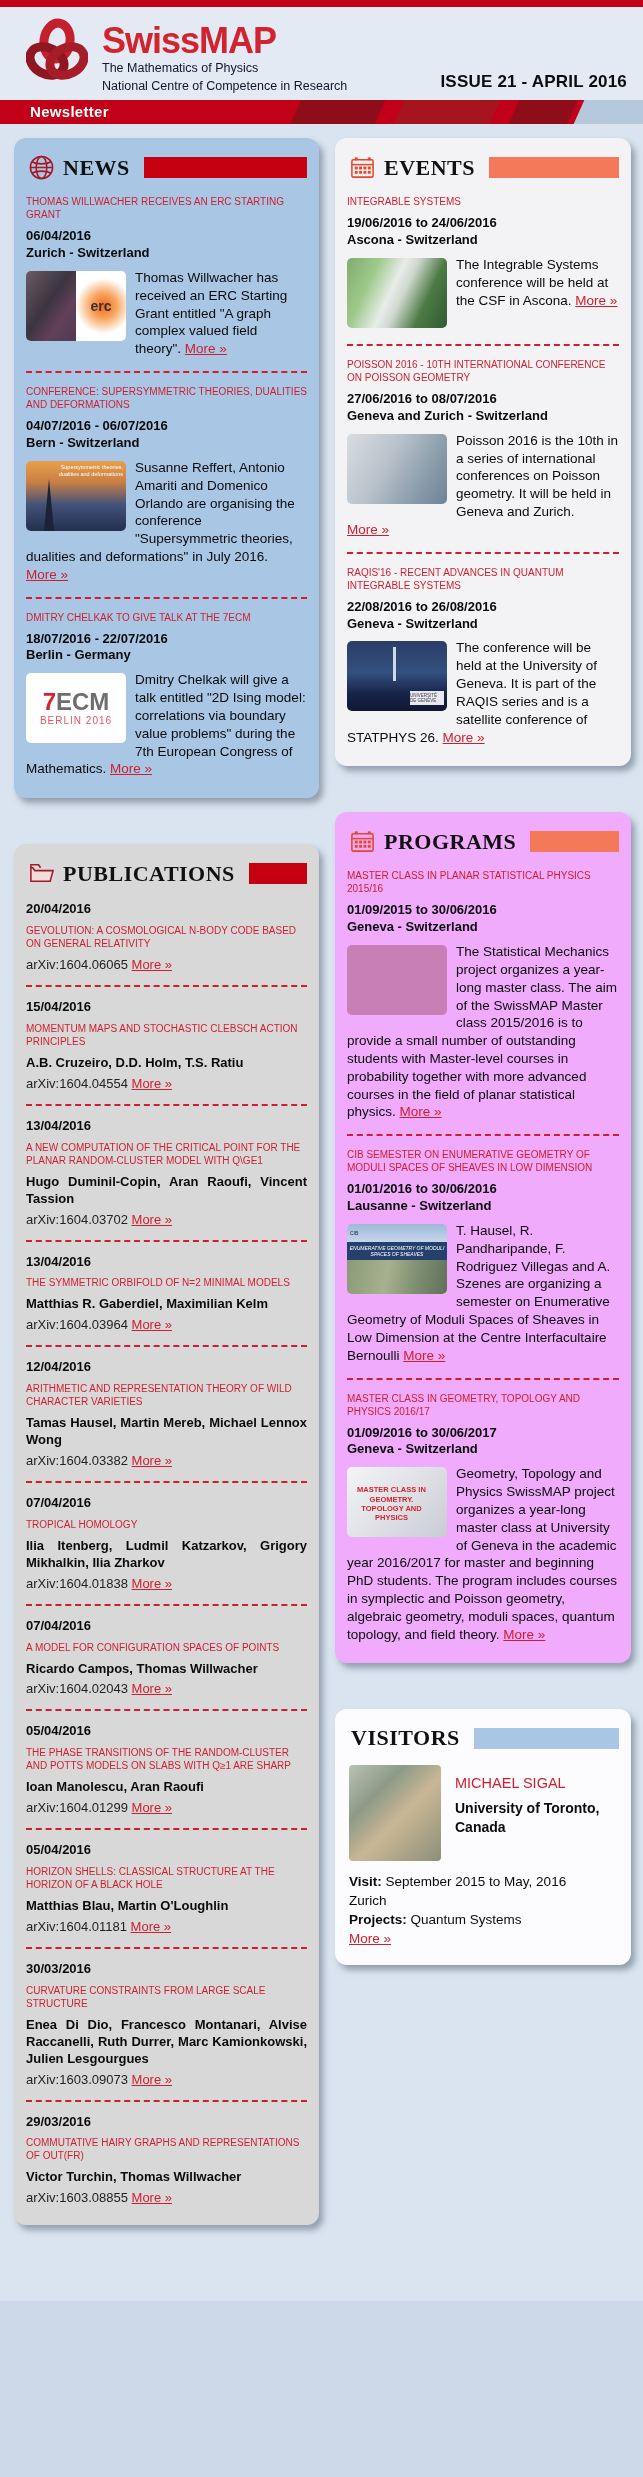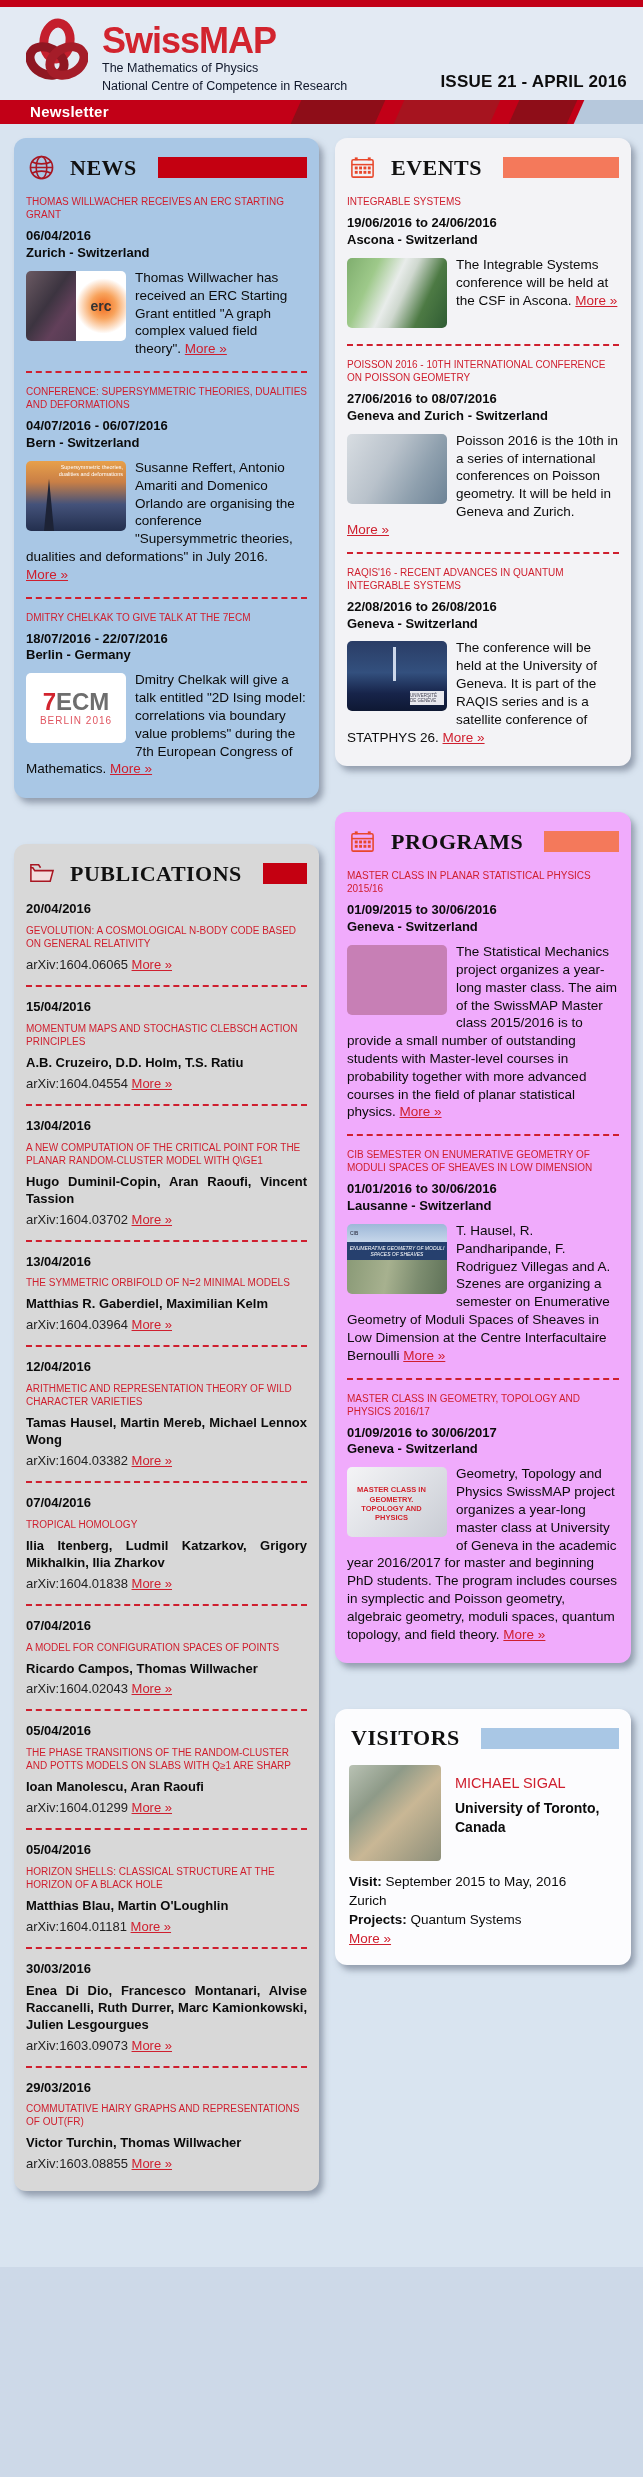--- a/index.html
+++ b/index.html
@@ -25,21 +25,21 @@
   .columns { display:flex; gap:16px; padding:14px 12px 30px 14px; align-items:flex-start; }
   .col-left { width:305px; flex:0 0 auto; }
   .col-right { width:296px; flex:0 0 auto; }
   .card { border-radius:12px; padding:14px 12px 16px 12px; margin-bottom:46px; box-shadow:4px 5px 6px rgba(90,100,120,0.55); }
   .news-card { background:#a9c7e5; }
   .pubs-card { background:#d8d8d8; }
   .events-card { background:#f3f3f6; }
   .programs-card { background:#f0abfc; }
   .visitors-card { background:#fcfcfe; margin-bottom:10px; }
   
-  .section-head { display:flex; align-items:center; margin:2px 0 14px 2px;gap:7px; }
+  .section-head { display:flex; align-items:center; margin:2px 0 14px 2px; }
   .section-head h2 { font-family:"Liberation Serif", serif; font-size:22px; font-weight:bold; color:#111; letter-spacing:0.5px; margin-left:8px; }
   .section-head .bar { flex:1 1 auto; height:21px; margin-left:14px; }
   .bar-red { background:#c40011; }
   .bar-salmon { background:#f4795b; }
   .bar-blue { background:#a9c7e5; }
   .head-icon { width:27px; height:27px; flex:0 0 auto; }
   
   article { margin-bottom:4px; }
   .item-title { font-size:10px; font-weight:normal; color:#cf1f2e; line-height:1.3; margin-bottom:7px; cursor:pointer; }
   .date, .loc { font-size:13px; font-weight:bold; color:#0b0b0b; line-height:1.3; }
@@ -251,20 +251,21 @@
         <article>
           <div class="date">05/04/2016</div>
           <h3 class="item-title" style="margin-top:6px">HORIZON SHELLS: CLASSICAL STRUCTURE AT THE HORIZON OF A BLACK HOLE</h3>
           <div class="pub-authors">Matthias Blau, Martin O'Loughlin</div>
           <div class="pub-arxiv"><span>arXiv:1604.01181</span> <a class="more">More »</a></div>
         </article>
         <hr class="sep">
 
         <article>
           <div class="date">30/03/2016</div>
+          <h3 class="item-title" style="margin-top:6px">CURVATURE CONSTRAINTS FROM LARGE SCALE STRUCTURE</h3>
           <div class="pub-authors">Enea Di Dio, Francesco Montanari, Alvise Raccanelli, Ruth Durrer, Marc Kamionkowski, Julien Lesgourgues</div>
           <div class="pub-arxiv"><span>arXiv:1603.09073</span> <a class="more">More »</a></div>
         </article>
         <hr class="sep">
 
         <article>
           <div class="date">29/03/2016</div>
           <h3 class="item-title" style="margin-top:6px">COMMUTATIVE HAIRY GRAPHS AND REPRESENTATIONS OF OUT(FR)</h3>
           <div class="pub-authors">Victor Turchin, Thomas Willwacher</div>
           <div class="pub-arxiv"><span>arXiv:1603.08855</span> <a class="more">More »</a></div>

